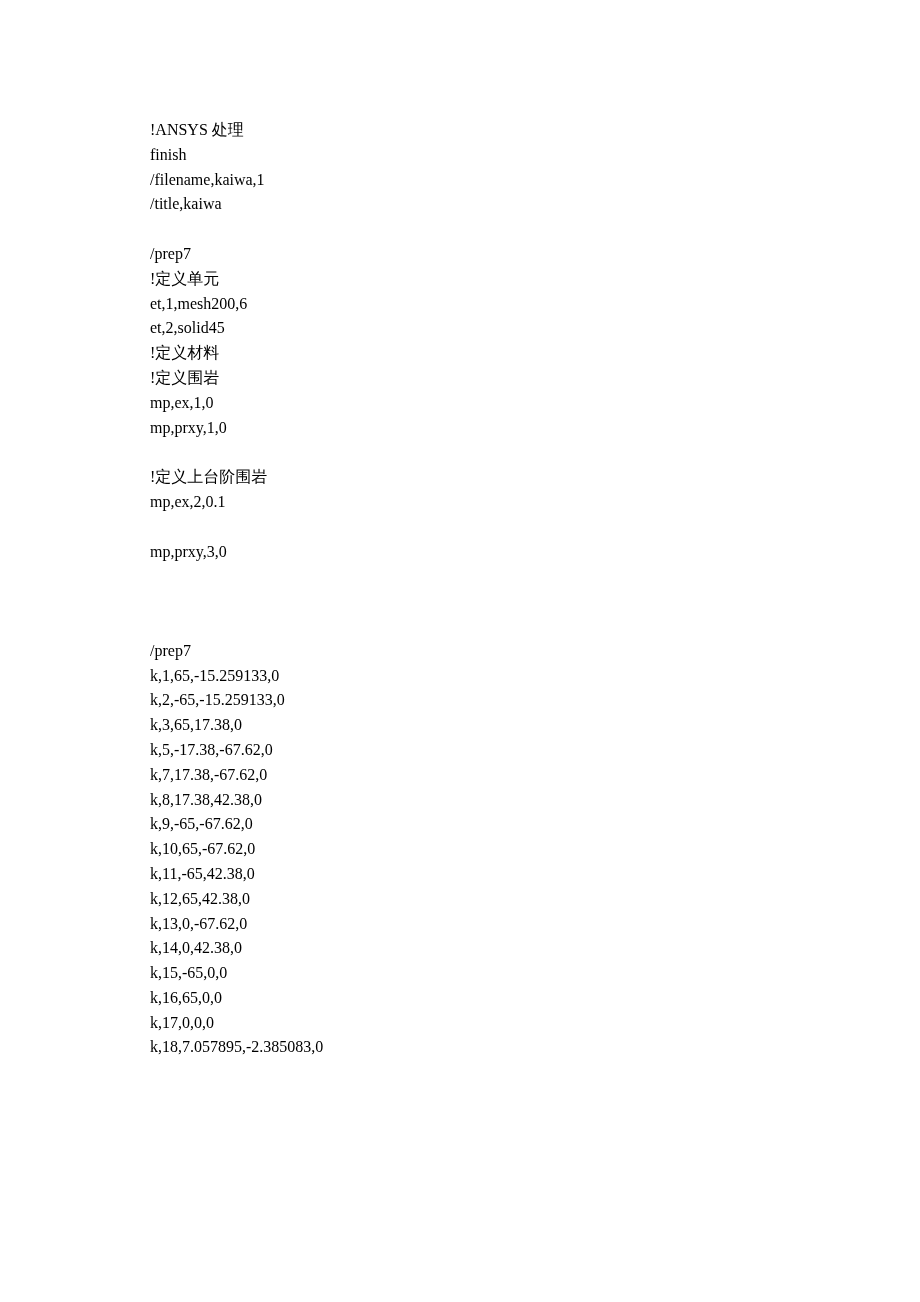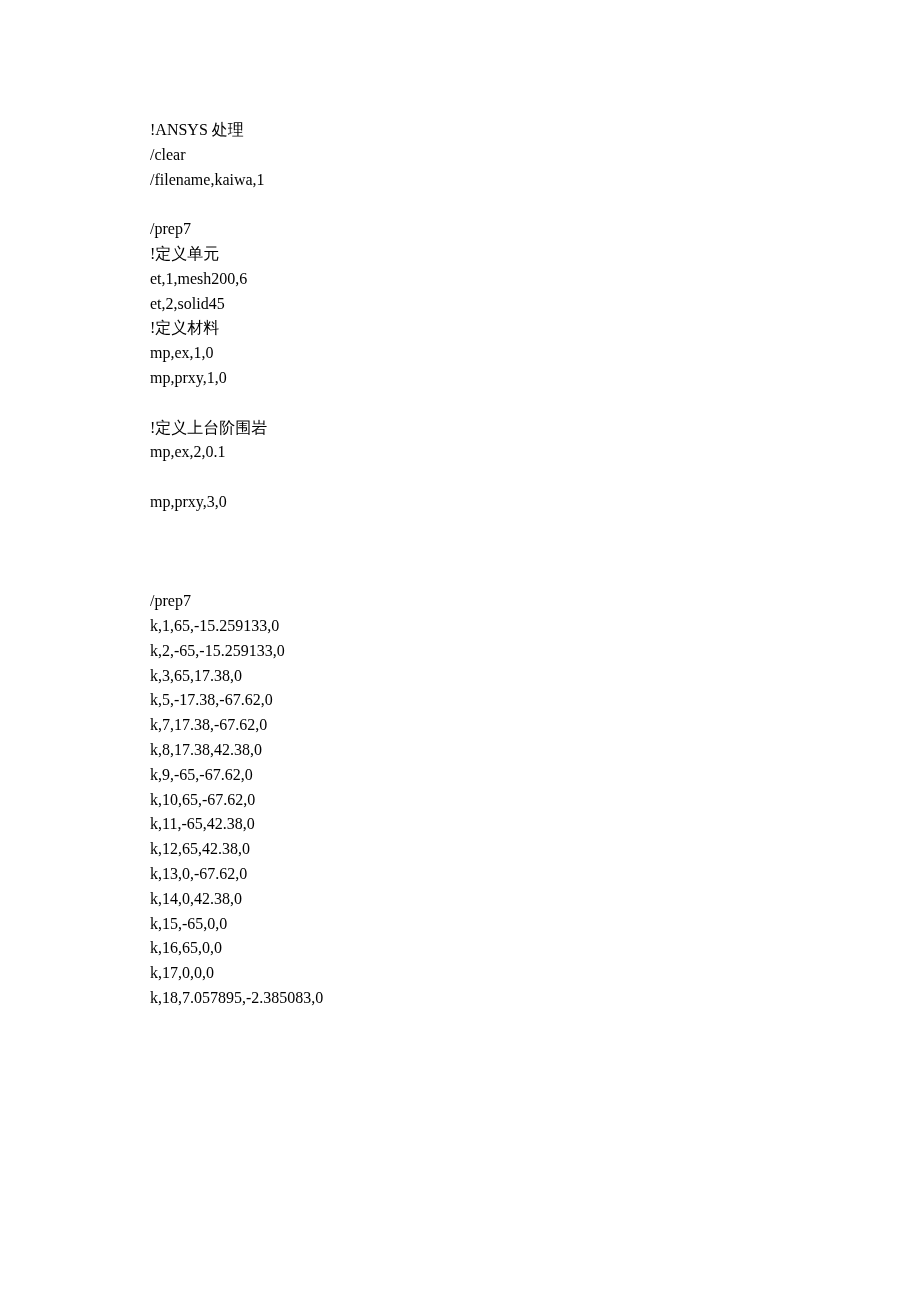--- a/index.html
+++ b/index.html
@@ -24,28 +24,30 @@
   .blank {
     height: 1.55em;
   }
 </style>
 </head>
 <body>
 
 <div class="page">
   <div id="code-container">
       <div class="code-line">!ANSYS 处理</div>
-      <div class="code-line">/clear</div>
+      <div class="code-line">finish</div>
       <div class="code-line">/filename,kaiwa,1</div>
+      <div class="code-line">/title,kaiwa</div>
       <div class="blank"></div>
       <div class="code-line">/prep7</div>
       <div class="code-line">!定义单元</div>
       <div class="code-line">et,1,mesh200,6</div>
       <div class="code-line">et,2,solid45</div>
       <div class="code-line">!定义材料</div>
+      <div class="code-line">!定义围岩</div>
       <div class="code-line">mp,ex,1,0</div>
       <div class="code-line">mp,prxy,1,0</div>
       <div class="blank"></div>
       <div class="code-line">!定义上台阶围岩</div>
       <div class="code-line">mp,ex,2,0.1</div>
       <div class="blank"></div>
       <div class="code-line">mp,prxy,3,0</div>
       <div class="blank"></div>
       <div class="blank"></div>
       <div class="blank"></div>

